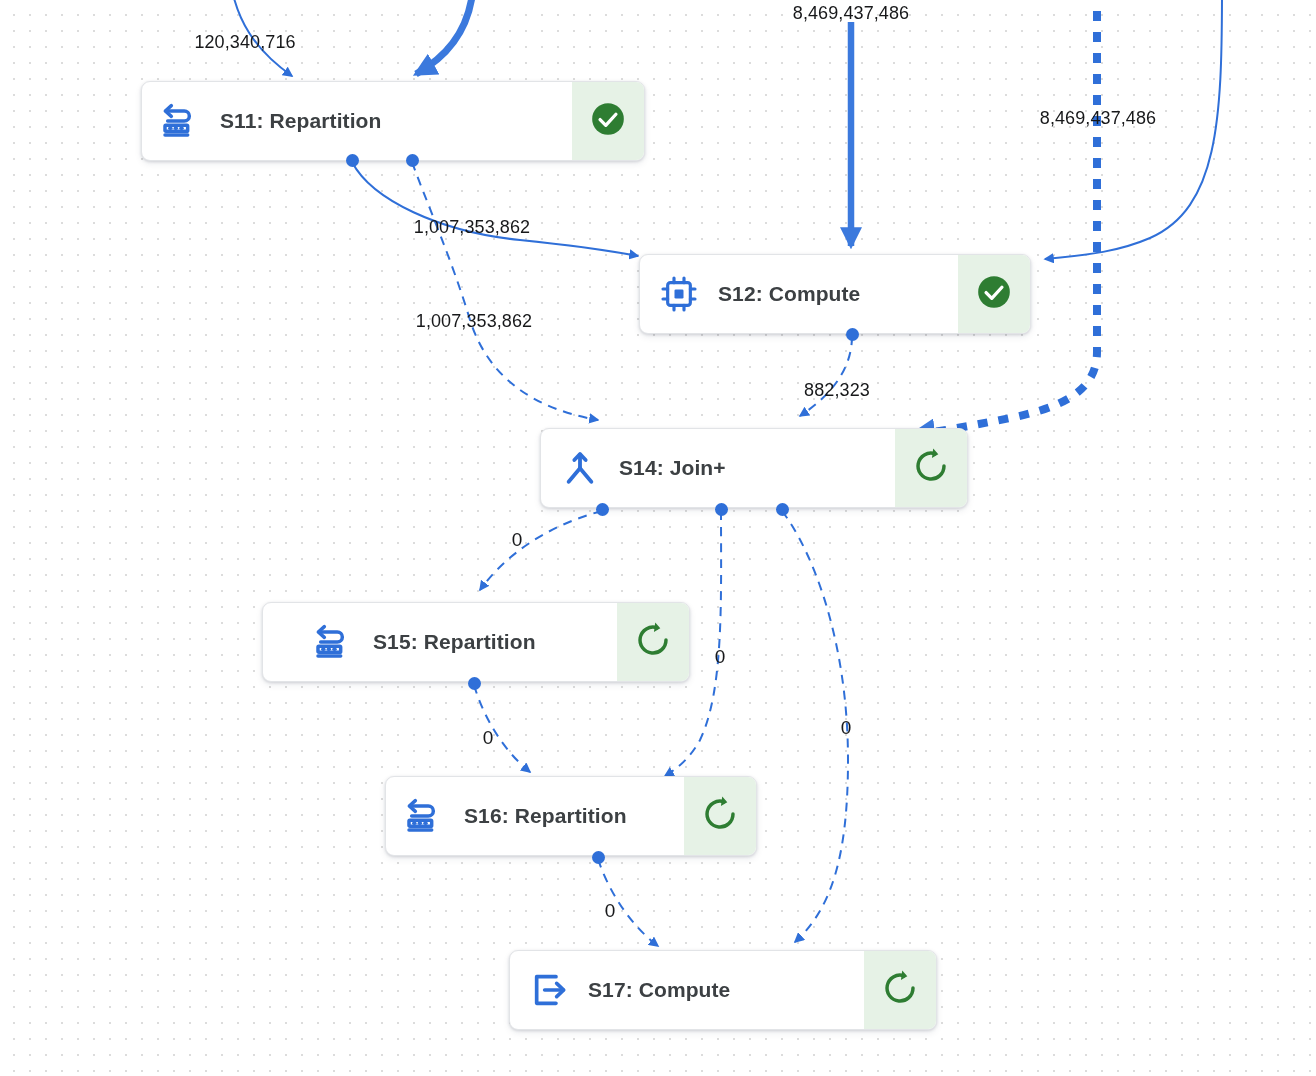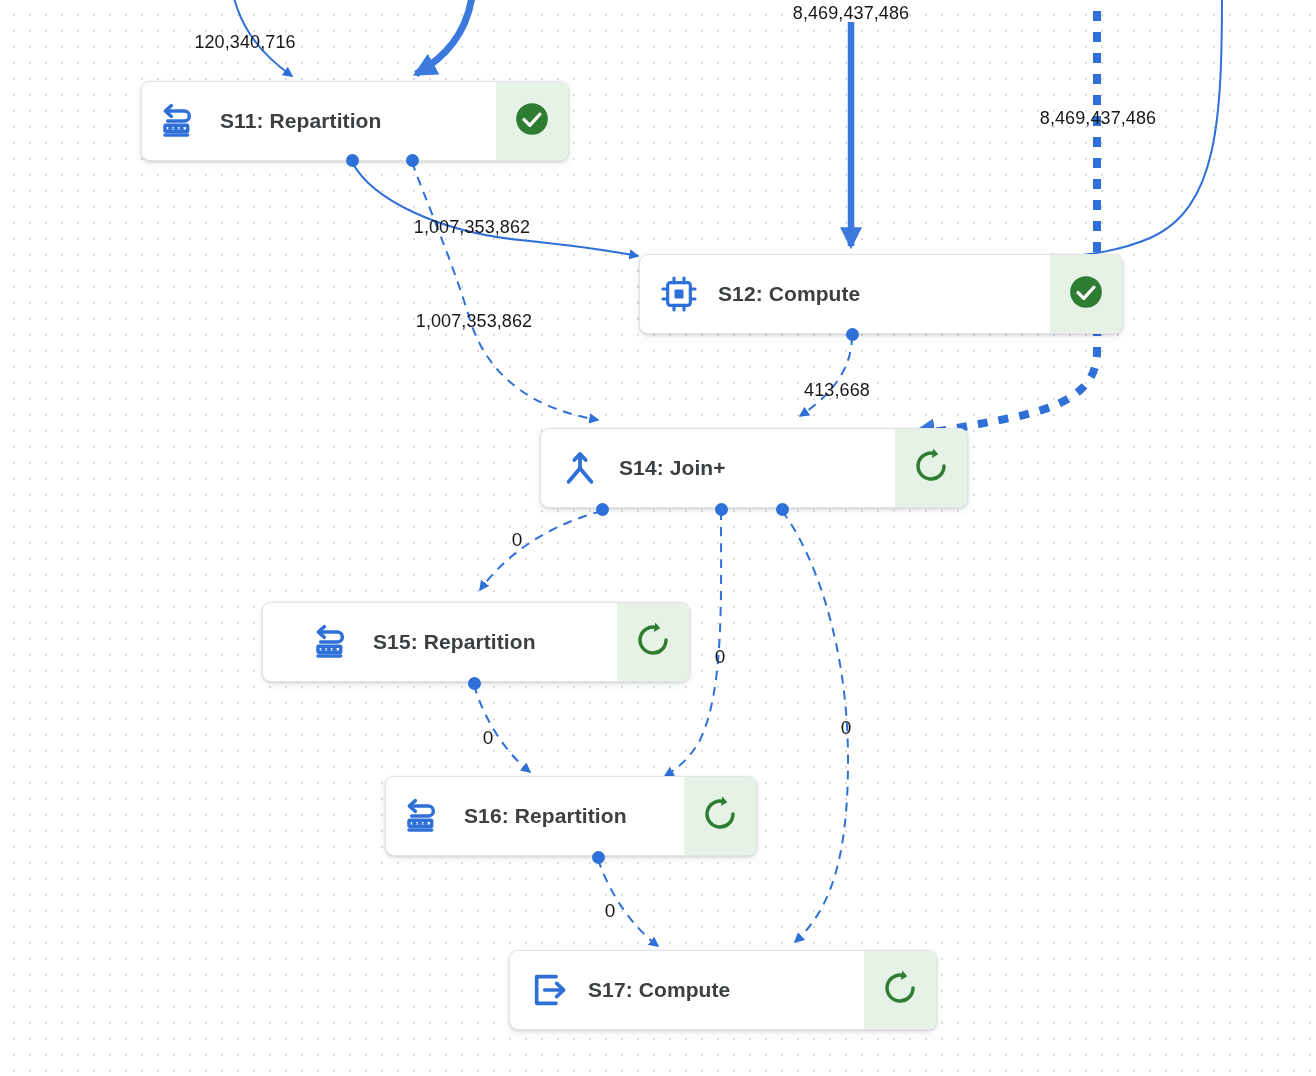--- a/index.html
+++ b/index.html
@@ -122,21 +122,21 @@
 
     <path d="M 721 511 C 721 600, 724 690, 700 740 C 690 758, 678 768, 665 776" fill="none" stroke="#2f6fd8" stroke-width="2" stroke-dasharray="9 7" marker-end="url(#ah)"></path>
 
     <path d="M 782 511 C 812 550, 848 640, 848 760 C 848 860, 830 910, 795 942" fill="none" stroke="#2f6fd8" stroke-width="2" stroke-dasharray="9 7" marker-end="url(#ah)"></path>
 
     <path d="M 474 685 C 482 712, 500 748, 530 772" fill="none" stroke="#2f6fd8" stroke-width="2" stroke-dasharray="9 7" marker-end="url(#ah)"></path>
 
     <path d="M 598 859 C 608 890, 630 925, 658 946" fill="none" stroke="#2f6fd8" stroke-width="2" stroke-dasharray="9 7" marker-end="url(#ah)"></path>
   </svg>
 
-  <div class="node" style="left:141px; top:81px; width:428px;">
+  <div class="node" style="left:141px; top:81px; width:504px;">
     <div class="node-icon">
       <svg width="40" height="40" viewBox="0 0 24 24" fill="none" stroke="#2f6fd8" stroke-width="2.1" stroke-linecap="round" stroke-linejoin="round">
         <path d="M3 6 h11 a3 3 0 0 1 0 6 H4"></path>
         <polyline points="6.2,2.8 2.6,6 6.2,9.2"></polyline>
         <rect x="2.4" y="14.6" width="13.6" height="3.6" rx="0.5" fill="none"></rect>
         <line x1="5.3" y1="16.4" x2="5.9" y2="16.4"></line>
         <line x1="8.6" y1="16.4" x2="9.2" y2="16.4"></line>
         <line x1="12" y1="16.4" x2="12.6" y2="16.4"></line>
         <line x1="2.4" y1="20.4" x2="16" y2="20.4"></line>
       </svg>
@@ -145,21 +145,21 @@
     <div class="node-status">
       <span>
         <svg width="38" height="38" viewBox="0 0 24 24">
           <circle cx="12" cy="12" r="10" fill="#2e7d32"></circle>
           <polyline points="7,12.4 10.6,16 17,9" fill="none" stroke="#ffffff" stroke-width="2.1" stroke-linecap="round" stroke-linejoin="round"></polyline>
         </svg>
       </span>
     </div>
   </div>
 
-  <div class="node" style="left:639px; top:254px; width:484px;">
+  <div class="node" style="left:639px; top:254px; width:392px;">
     <div class="node-icon">
       <svg width="40" height="40" viewBox="0 0 24 24" fill="none" stroke="#2f6fd8" stroke-width="1.9" stroke-linecap="round">
         <rect x="5.2" y="5.2" width="13.6" height="13.6" rx="1.6"></rect>
         <rect x="9.3" y="9.3" width="5.4" height="5.4" rx="0.8" fill="#2f6fd8" stroke="none"></rect>
         <line x1="9" y1="2.4" x2="9" y2="5.2"></line>
         <line x1="15" y1="2.4" x2="15" y2="5.2"></line>
         <line x1="9" y1="18.8" x2="9" y2="21.6"></line>
         <line x1="15" y1="18.8" x2="15" y2="21.6"></line>
         <line x1="2.4" y1="9" x2="5.2" y2="9"></line>
         <line x1="2.4" y1="15" x2="5.2" y2="15"></line>
@@ -270,20 +270,20 @@
   <div class="port" style="left:721px; top:509px;"></div>
   <div class="port" style="left:782px; top:509px;"></div>
   <div class="port" style="left:474px; top:683px;"></div>
   <div class="port" style="left:598px; top:857px;"></div>
 
   <div class="edge-label" style="left:245px; top:42px;">120,340,716</div>
   <div class="edge-label" style="left:851px; top:13px;">8,469,437,486</div>
   <div class="edge-label" style="left:1098px; top:118px;">8,469,437,486</div>
   <div class="edge-label" style="left:472px; top:227px;">1,007,353,862</div>
   <div class="edge-label" style="left:474px; top:321px;">1,007,353,862</div>
-  <div class="edge-label" style="left:837px; top:390px;">413,668</div>
+  <div class="edge-label" style="left:837px; top:390px;">882,323</div>
   <div class="edge-label small" style="left:517px; top:540px;">0</div>
   <div class="edge-label small" style="left:720px; top:657px;">0</div>
   <div class="edge-label small" style="left:846px; top:728px;">0</div>
   <div class="edge-label small" style="left:488px; top:738px;">0</div>
   <div class="edge-label small" style="left:610px; top:911px;">0</div>
 
 </div>
 
 </body></html>

